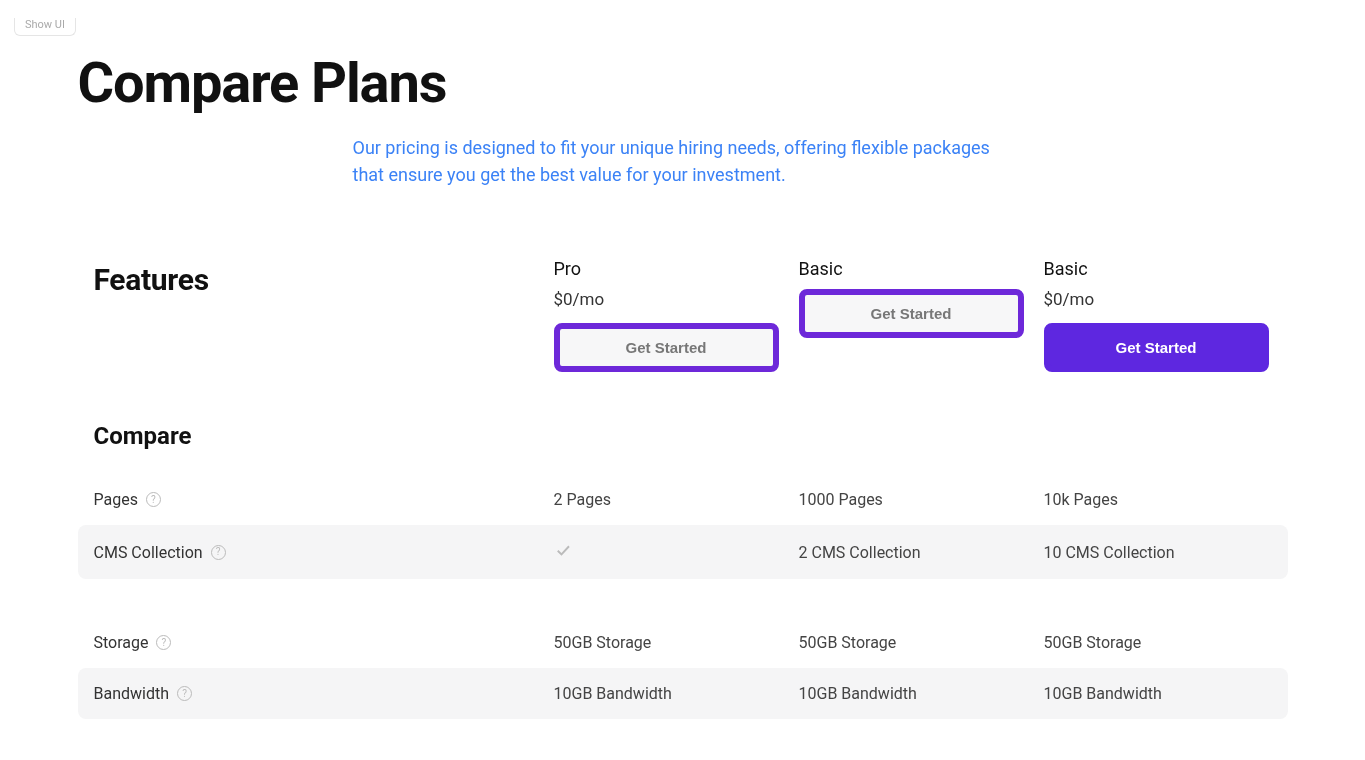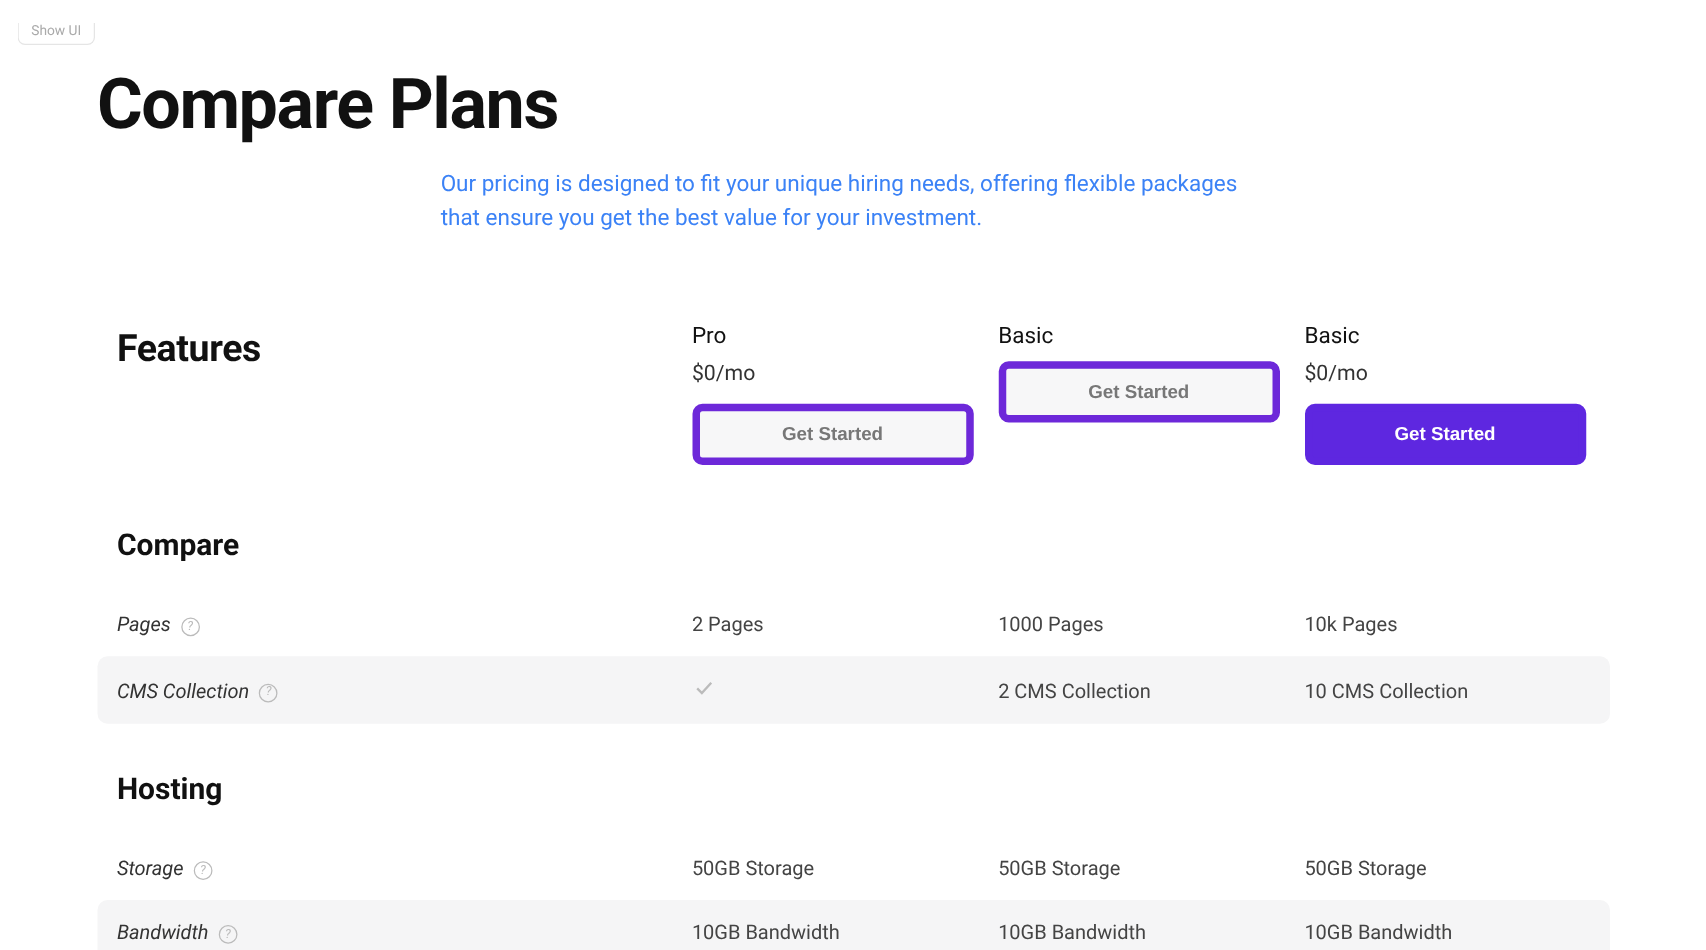--- a/index.html
+++ b/index.html
@@ -81,21 +81,21 @@
     margin-bottom: 24px;
   }
   .row {
     display: grid;
     grid-template-columns: 460px 245px 245px 245px;
     align-items: center;
     padding: 16px;
     font-size: 16px;
   }
   .row.alt { background: #f5f5f6; border-radius: 8px; }
-  .feat-label { display: flex; align-items: flex-end; gap: 8px; color: #333; font-style: italic; }
+  .feat-label { display: flex; align-items: center; gap: 8px; color: #333; }
   .help-icon {
     width: 15px; height: 15px;
     border: 1.4px solid #bbb;
     border-radius: 50%;
     display: inline-flex;
     align-items: center;
     justify-content: center;
     font-size: 10px;
     color: #bbb;
     line-height: 1;
@@ -150,21 +150,20 @@
           <span>CMS Collection</span>
           <span class="help-icon">?</span>
         </div>
         <div class="cell"><span class="check-icon"><svg viewBox="0 0 24 24">
               <polyline points="5 13 10 18 20 7"></polyline>
             </svg></span></div>
         <div class="cell">2 CMS Collection</div>
         <div class="cell">10 CMS Collection</div>
       </div>
       <div class="section-gap"></div>
-      <div class="section-title">Hosting</div>
       <div class="row">
         <div class="feat-label">
           <span>Storage</span>
           <span class="help-icon">?</span>
         </div>
         <div class="cell">50GB Storage</div>
         <div class="cell">50GB Storage</div>
         <div class="cell">50GB Storage</div>
       </div>
       <div class="row alt">

